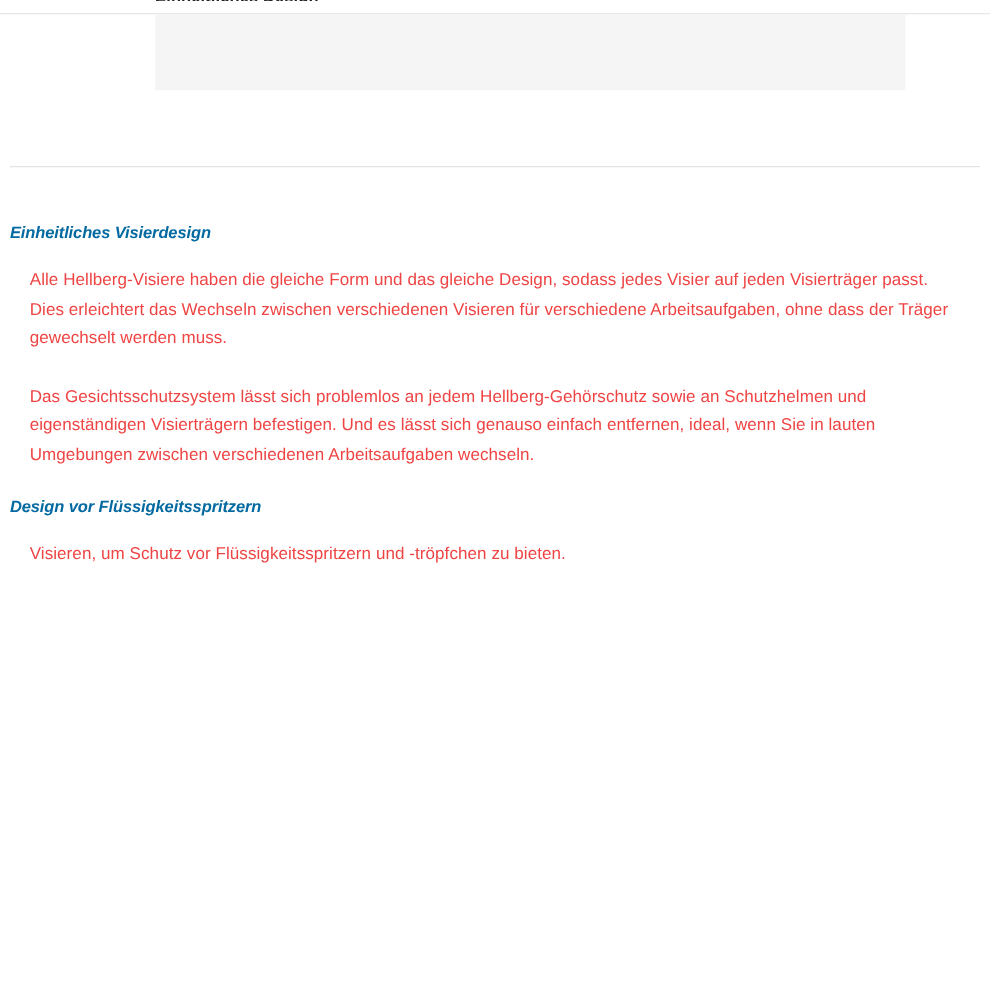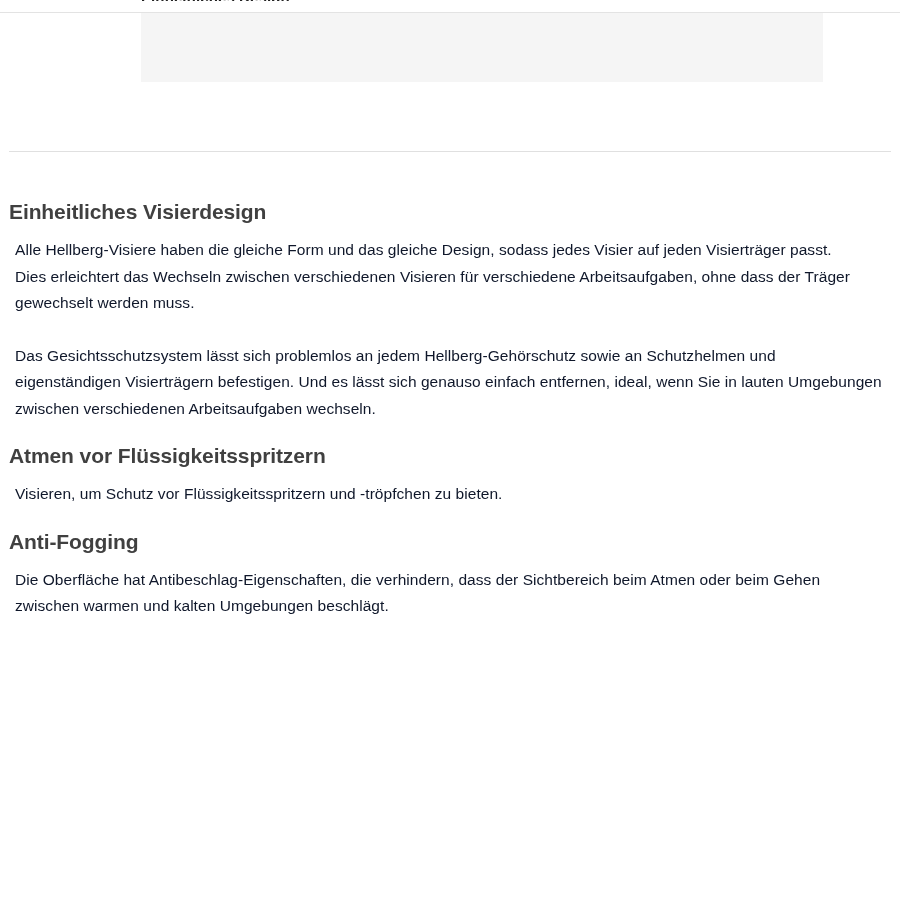--- a/index.html
+++ b/index.html
@@ -64,31 +64,32 @@
     left: 9px;
     top: 200px;
     width: 882px;
   }
 
   .block {
     margin-bottom: 19px;
   }
   .block h3 {
     margin: 0 0 13px 0;
-    font-size: 21px;
+    font-size: 15px;
     line-height: 24px;
     font-weight: bold;
-    color: #404040;
+    color: #0369a1;
     letter-spacing: -0.1px;
+    font-style: italic;
   }
   .block p {
-    margin: 6px;
+    margin: 18px;
     font-size: 15.5px;
     line-height: 26.5px;
-    color: #0f172a;
+    color: #ef4444;
     letter-spacing: 0.05px;
     max-width: 880px;
   }
   .block.b1 p { max-width: 838px; }
   .block.b2 { margin-top: 26px; }
   .block.b2 p { max-width: 880px; }
   .block.b3 { margin-top: 22px; }
   .block.b4 { margin-top: 22px; }
   .block.b4 p { max-width: 872px; }
 </style>
@@ -108,22 +109,18 @@
   <div class="block b1">
     <h3>Einheitliches Visierdesign</h3>
     <p>Alle Hellberg-Visiere haben die gleiche Form und das gleiche Design, sodass jedes Visier auf jeden Visierträger passt. Dies erleichtert das Wechseln zwischen verschiedenen Visieren für verschiedene Arbeitsaufgaben, ohne dass der Träger gewechselt werden muss.</p>
   </div>
 
   <div class="block b2">
     <p>Das Gesichtsschutzsystem lässt sich problemlos an jedem Hellberg-Gehörschutz sowie an Schutzhelmen und eigenständigen Visierträgern befestigen. Und es lässt sich genauso einfach entfernen, ideal, wenn Sie in lauten Umgebungen zwischen verschiedenen Arbeitsaufgaben wechseln.</p>
   </div>
 
   <div class="block b3">
-    <h3>Atmen vor Flüssigkeitsspritzern</h3>
+    <h3>Design vor Flüssigkeitsspritzern</h3>
     <p>Visieren, um Schutz vor Flüssigkeitsspritzern und -tröpfchen zu bieten.</p>
   </div>
 
-  <div class="block b4">
-    <h3>Anti-Fogging</h3>
-    <p>Die Oberfläche hat Antibeschlag-Eigenschaften, die verhindern, dass der Sichtbereich beim Atmen oder beim Gehen zwischen warmen und kalten Umgebungen beschlägt.</p>
-  </div>
 
 </div>
 
 </body></html>

